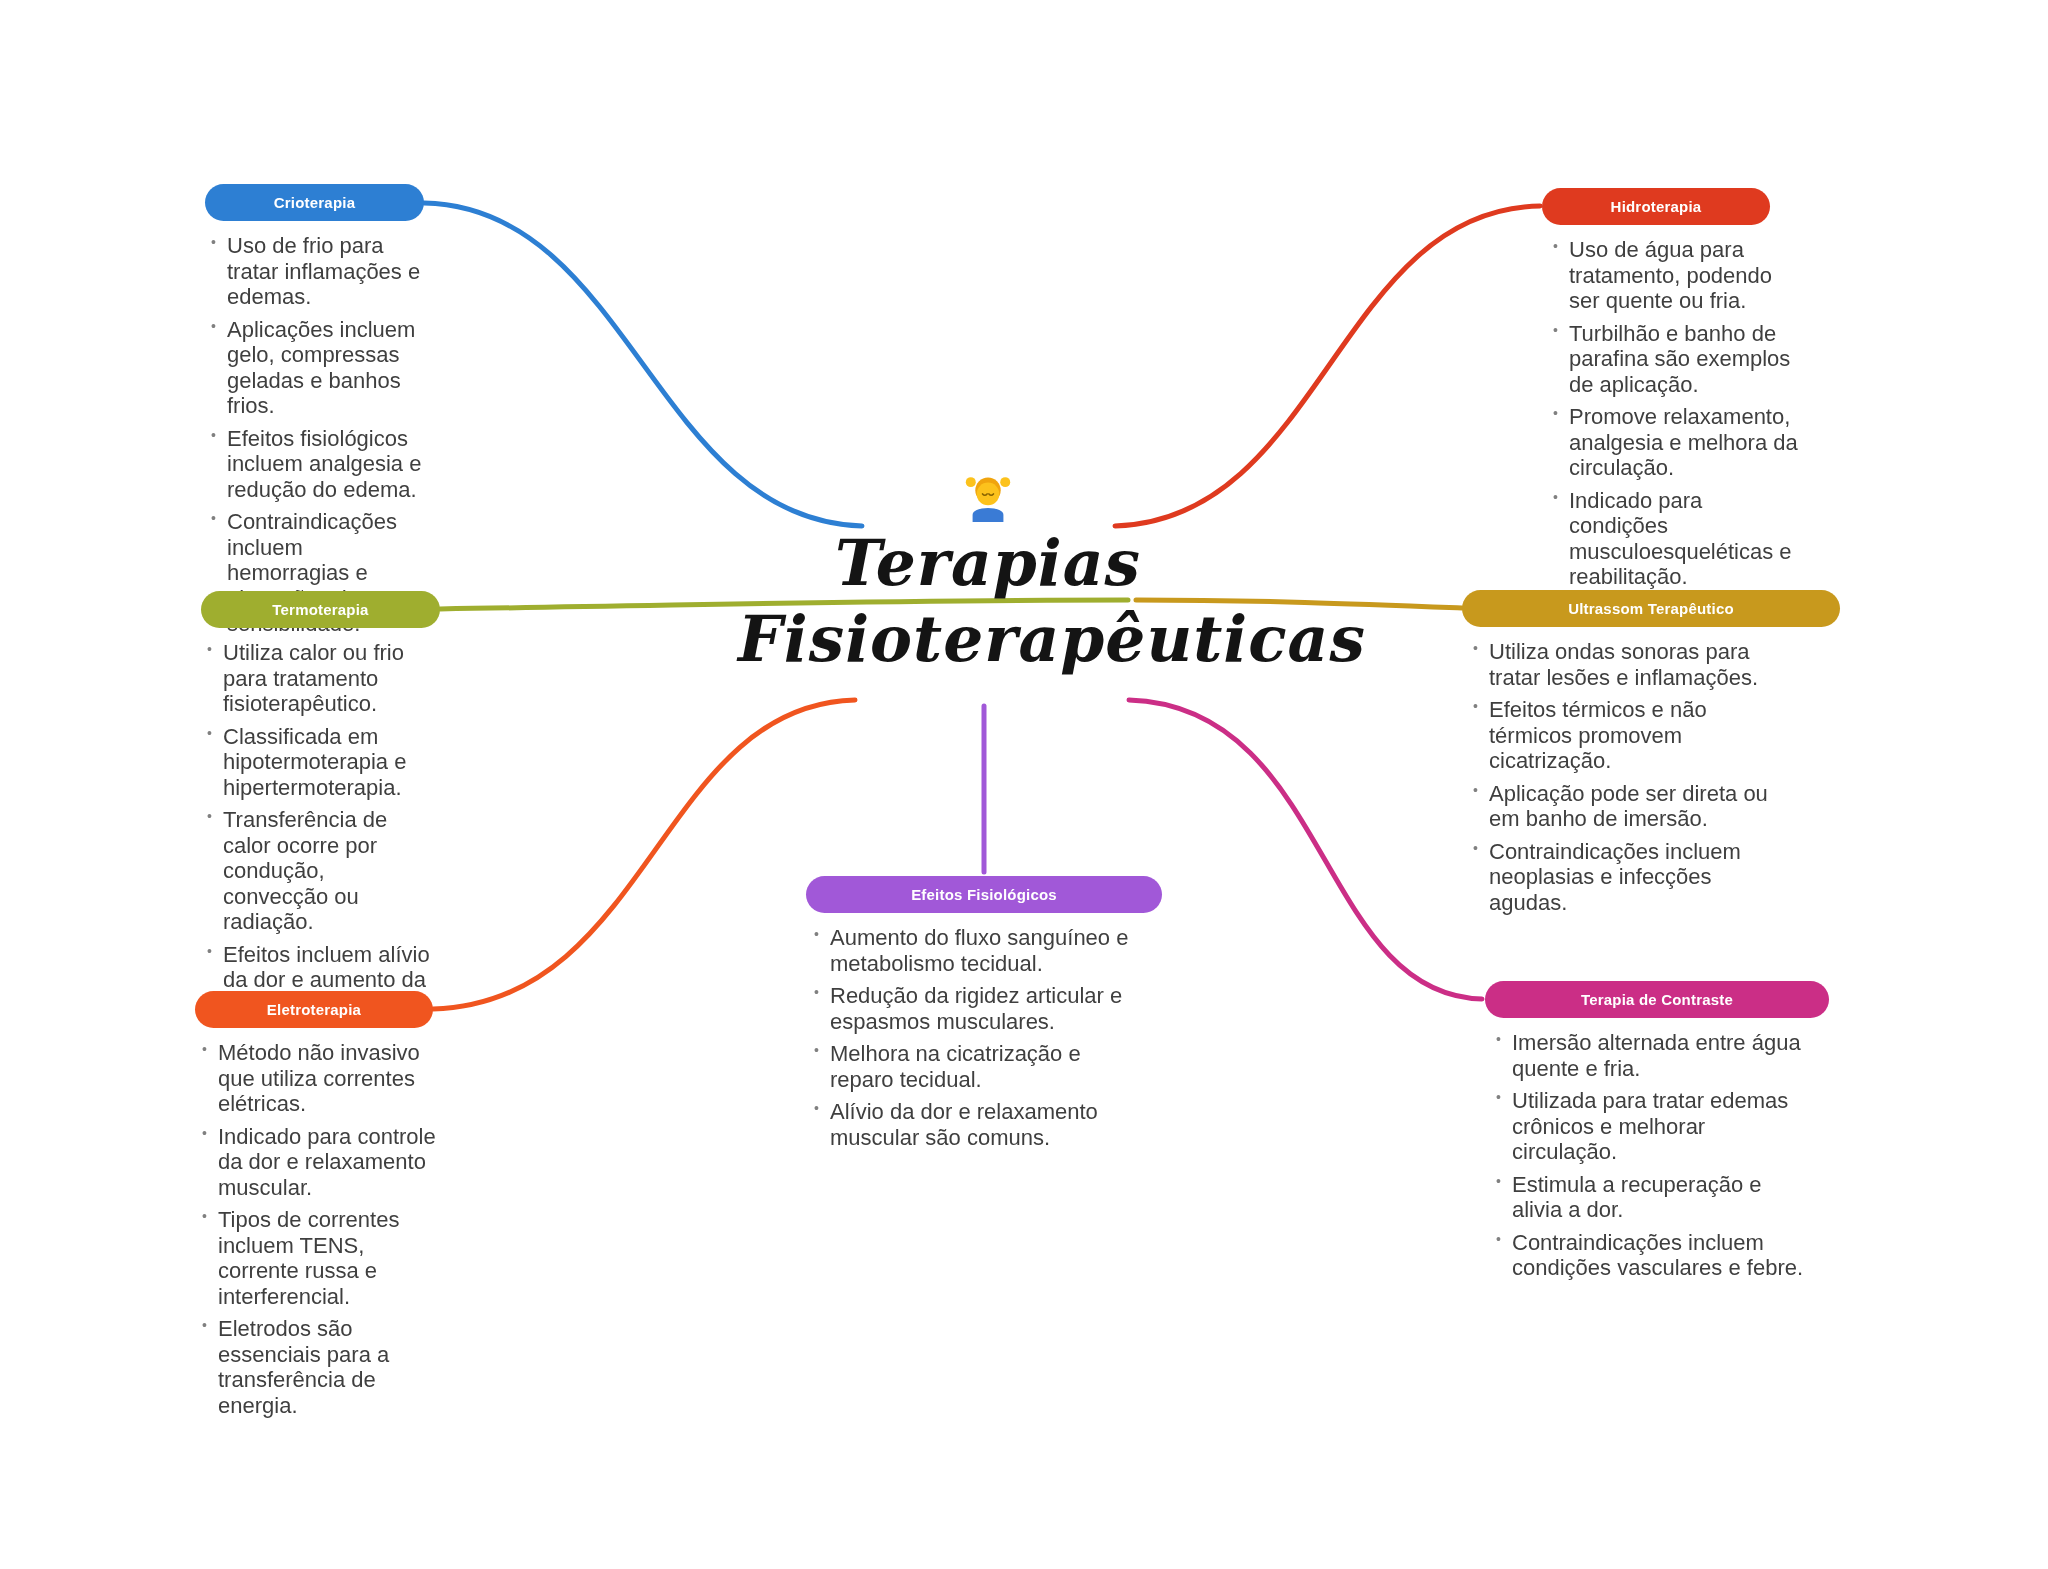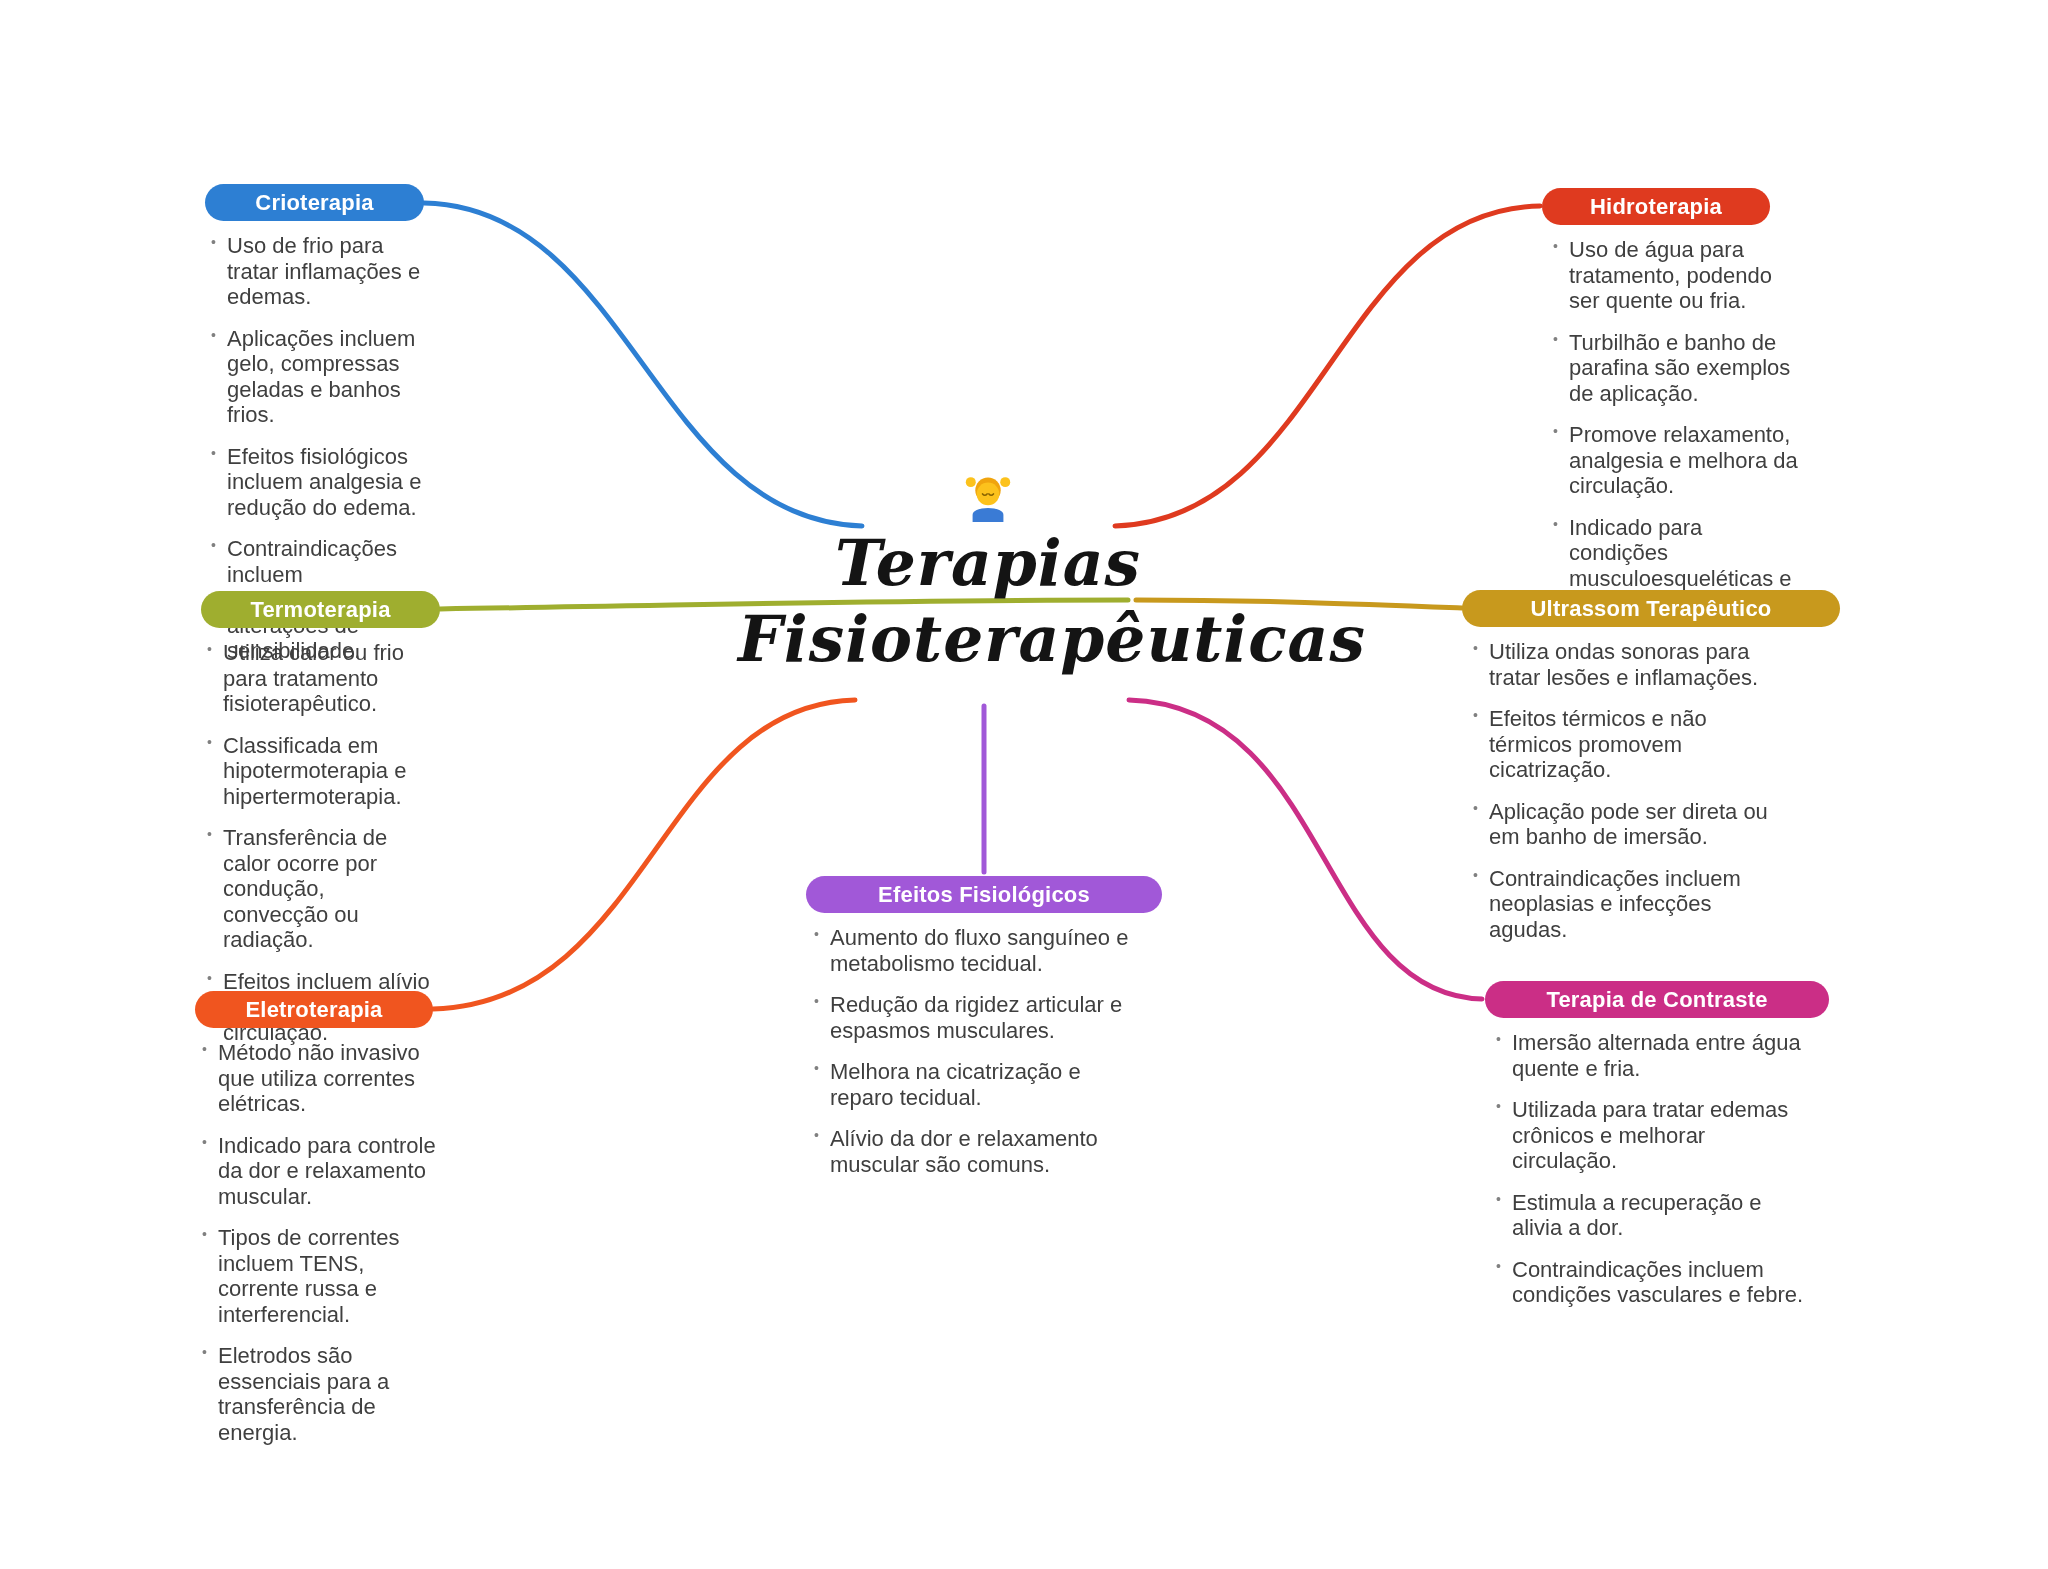--- a/index.html
+++ b/index.html
@@ -13,33 +13,33 @@
   .canvas { position:absolute; left:0; top:0; width:2048px; height:1569px; }
   svg.connectors { position:absolute; left:0; top:0; }
 
   .branch { position:absolute; }
   .pill {
     display:block;
     height:37px; line-height:37px;
     border-radius:19px;
     color:#ffffff;
     font-weight:700;
-    font-size:22px;
+    font-size:15px;
     letter-spacing:.2px;
     text-align:center;
     white-space:nowrap;
   }
   .items {
     list-style:none;
     margin-top:12px;
     color:#3f3f3f;
     font-size:22px;
     line-height:1.16;
   }
-  .items li { position:relative; padding-left:17px; margin-top:16px; }
+  .items li { position:relative; padding-left:17px; margin-top:7px; }
   .items li:first-child { margin-top:0; }
   .items li::before {
     content:"•";
     position:absolute; left:1px; top:1px;
     font-size:14px; color:#808080;
   }
 
   .b-crio      { left:205px;  top:184px; }
   .b-crio .pill { width:219px; }
   .b-crio .items { width:215px; margin-left:5px; }

